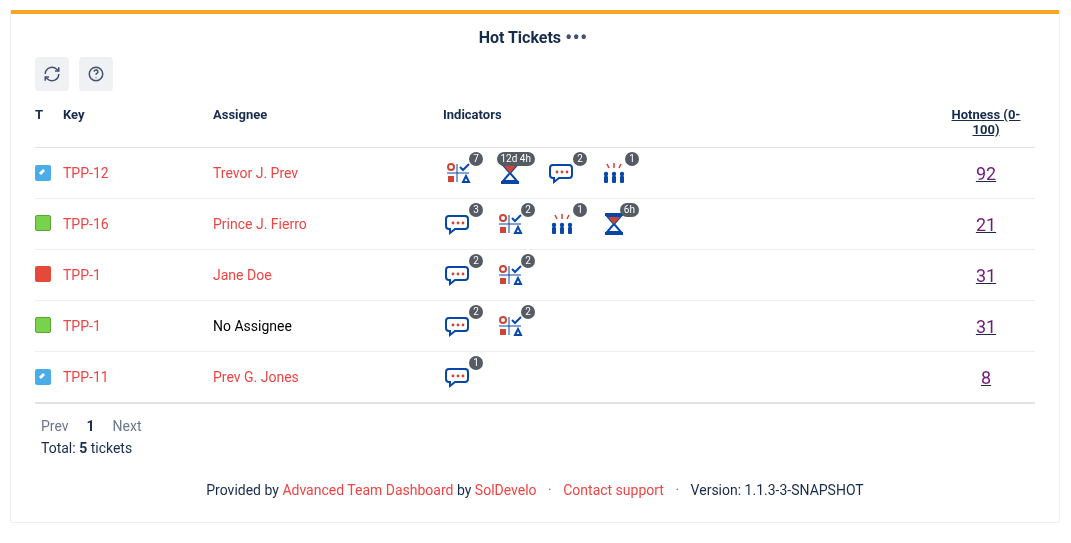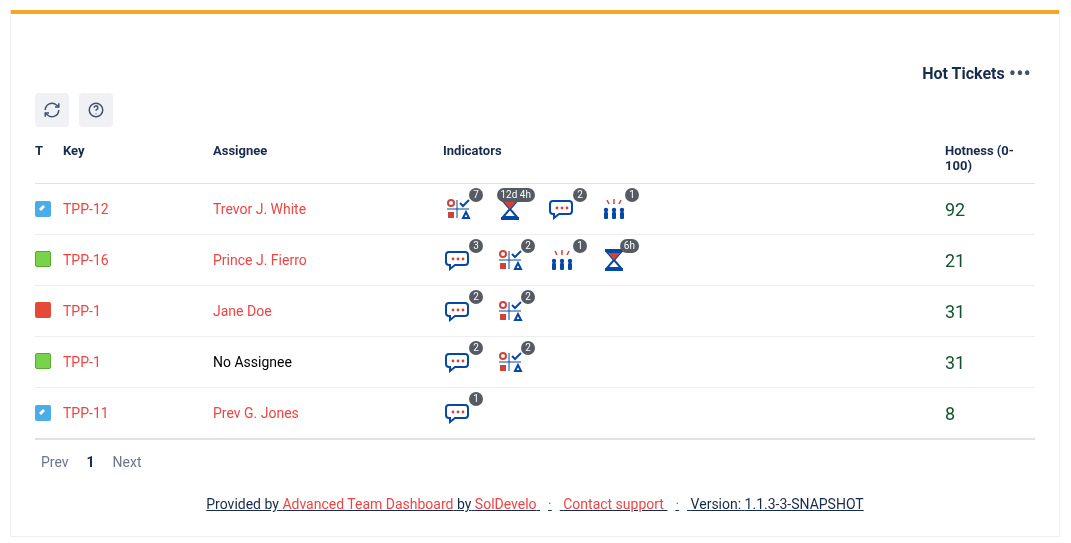--- a/index.html
+++ b/index.html
@@ -14,23 +14,22 @@
     border: 1px solid #eee;
     border-top: 4px solid #f6a623;
     border-radius: 2px;
     padding: 0 24px 24px 24px;
     position: relative;
     width: 1050px;
   }
   .card-header {
     display: flex;
     align-items: center;
-    justify-content: flex-end;
+    justify-content: center;
     padding: 14px 0 10px 0;
-    margin-top: 36px;
   }
   .card-title {
     font-size: 16px;
     font-weight: 700;
     color: #172b4d;
   }
   .more-btn {
     color: #42526e;
     font-size: 22px;
     line-height: 8px;
@@ -69,32 +68,32 @@
   tbody td {
     padding: 12px 8px 12px 0;
     border-bottom: 1px solid #eceef1;
     vertical-align: middle;
   }
   tbody tr:last-child td { border-bottom: 2px solid #dfe1e6; }
   .col-t { width: 28px; }
   .col-key { width: 150px; margin-left: 28px; }
   .col-assignee { width: 230px; }
   .col-ind { }
-  .col-hot { width: 90px; text-align: left; }
+  .col-hot { width: 90px; text-align: center; text-decoration: underline; }
   .type-icon {
     width: 16px; height: 16px; border-radius: 2px;
     display: inline-flex; align-items: center; justify-content: center;
     color: #fff; font-size: 10px;
   }
   .type-blue { background: #4bade8; }
   .type-green { background: #79d24c; border: 1px solid #5aa82e; }
   .type-red { background: #e5493a; }
   .link { color: #ef4444; cursor: pointer; }
   .muted { color: #000000; }
-  .hot-val { font-size: 18px; font-weight: 400; color: #14532d; }
+  .hot-val { font-size: 18px; font-weight: 400; color: #701a75; }
 
   .indicators { display: flex; gap: 22px; align-items: center; }
   .ind {
     position: relative;
     width: 30px; height: 26px;
     display: inline-flex; align-items: center; justify-content: center;
   }
   .badge {
     position: absolute;
     top: -8px;
@@ -119,21 +118,20 @@
   }
   .pager .cur { color: #172b4d; font-weight: 700; }
   .total-line { color: #172b4d; margin-left: 6px; }
   .total-line b { font-weight: 700; }
 
   .footer {
     text-align: center;
     margin-top: 26px;
     font-size: 14px;
     color: #172b4d;
-    text-decoration: underline;
   }
   .footer .sep { margin: 0 8px; color:#6b778c; }
 </style>
 </head>
 <body>
 
 <div class="card">
 
   <div class="card-header">
     <div class="card-title">Hot Tickets</div>
@@ -169,21 +167,21 @@
       </tr>
     </thead>
     <tbody id="rows">
         <tr>
           <td class="col-t"><span class="type-icon type-blue">
               <svg width="10" height="10" viewBox="0 0 10 10">
                 <path d="M5 1l2 2-4 4-2-2z" fill="#fff"></path>
               </svg>
             </span></td>
           <td class="col-key"><span class="link">TPP-12</span></td>
-          <td class="col-assignee"><span class="link">Trevor J. White</span></td>
+          <td class="col-assignee"><span class="link">Trevor J. Prev</span></td>
           <td class="col-ind">
             <div class="indicators">
               <div class="ind">
                 <svg width="26" height="24" viewBox="0 0 26 24">
                   <circle cx="6" cy="6" r="3" fill="none" stroke="#d04437" stroke-width="2"></circle>
                   <path d="M15 3l3 3l6-6" transform="translate(0,3)" stroke="#0747a6" stroke-width="2" fill="none"></path>
                   <rect x="3" y="15" width="6" height="6" fill="#d04437"></rect>
                   <path d="M18 21l3-6l3 6z" fill="none" stroke="#0747a6" stroke-width="2"></path>
                   <line x1="12" y1="3" x2="12" y2="21" stroke="#0747a6" stroke-width="1"></line>
                   <line x1="2" y1="12" x2="24" y2="12" stroke="#0747a6" stroke-width="1"></line>
@@ -371,20 +369,25 @@
           <td class="col-hot"><span class="hot-val">8</span></td>
         </tr>
       </tbody>
   </table>
 
   <div class="pager">
     <span>Prev</span>
     <span class="cur">1</span>
     <span>Next</span>
   </div>
+  <div class="total-line">
+    <span>Total:</span>
+    <b>5</b>
+    <span>tickets</span>
+  </div>
 
   <div class="footer">
     <span>Provided by</span>
     <span class="link">Advanced Team Dashboard</span>
     <span>by</span>
     <span class="link">SolDevelo</span>
     <span class="sep">·</span>
     <span class="link">Contact support</span>
     <span class="sep">·</span>
     <span>Version:</span>

